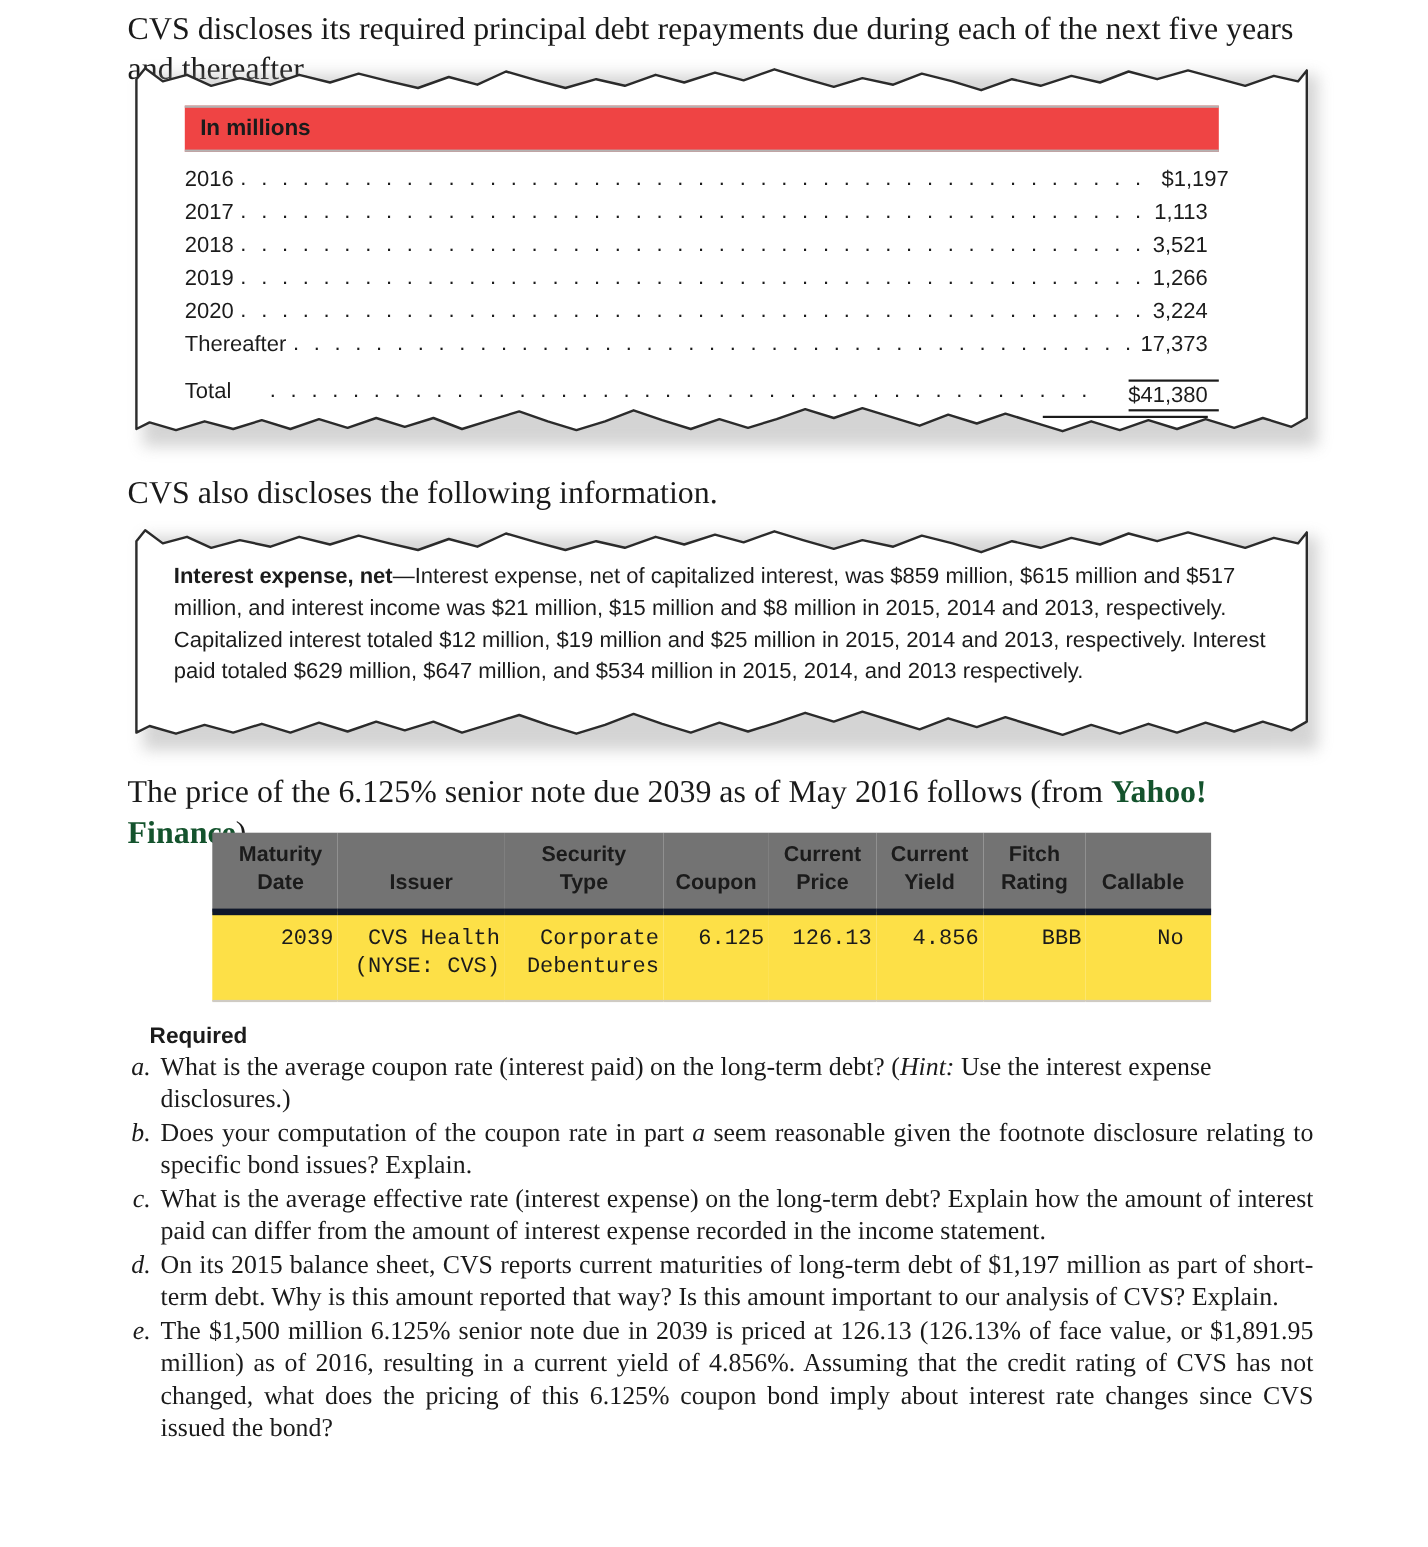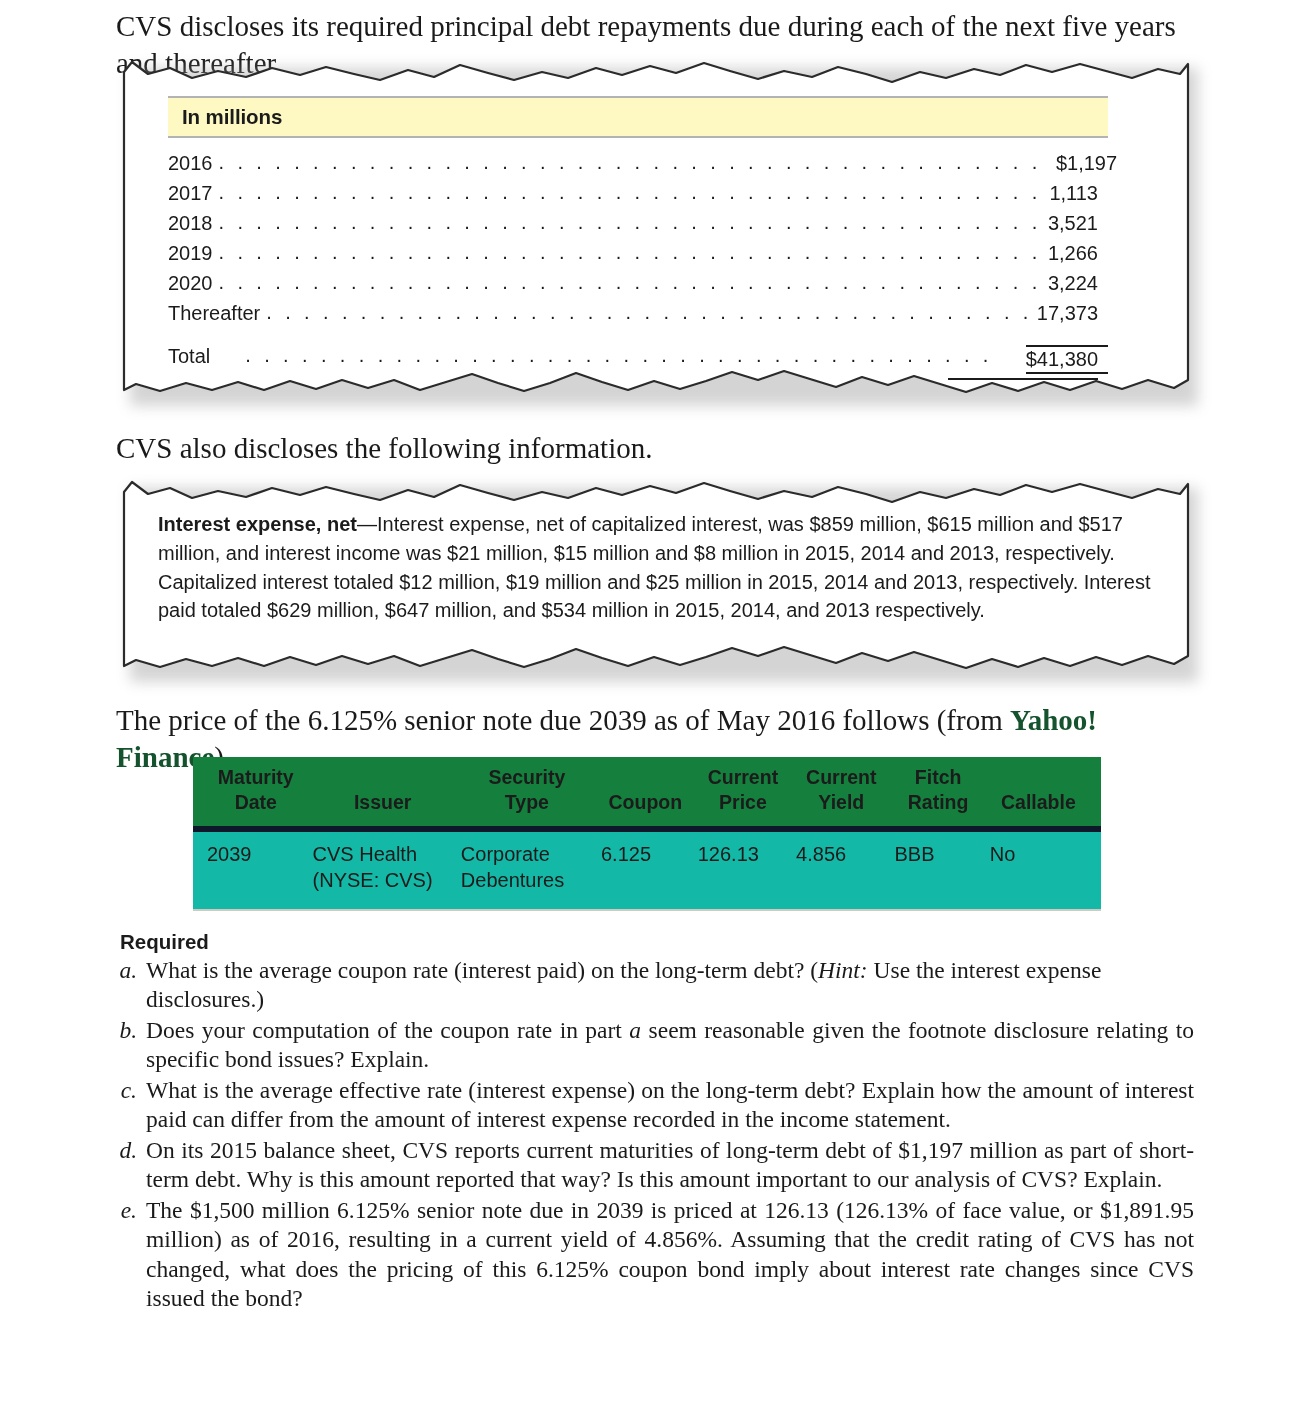--- a/index.html
+++ b/index.html
@@ -59,21 +59,21 @@
   .torn-content {
     position: absolute;
     z-index: 2;
   }
 
   #exhibit-debt-schedule { left: 122px; top: 58px; width: 1068px; height: 340px; }
   #exhibit-interest-note { left: 122px; top: 478px; width: 1068px; height: 196px; }
 
   
   .green-band {
-    background: #fef9c3;
+    background: #ef4444;
     border-top: 2px solid #b3b3b3;
     border-bottom: 2px solid #b3b3b3;
     box-sizing: border-box;
     height: 42px;
     display: flex;
     align-items: center;
     padding-left: 14px;
   }
   .green-band-label {
     font-family: "Liberation Sans", sans-serif;
@@ -152,61 +152,62 @@
   
   #bond-table {
     position: absolute;
     left: 193px;
     top: 757px;
     width: 908px;
     border-collapse: collapse;
     font-family: "Liberation Sans", sans-serif;
   }
   #bond-table thead th {
-    background: #15803d;
+    background: #737373;
     color: #1b1b1b;
     font-size: 19.5px;
     font-weight: bold;
     padding: 8px 4px 10px 4px;
     text-align: center;
     vertical-align: bottom;
     line-height: 1.3;
     border-bottom: 6px solid #0f172a;
   }
   #bond-table thead th:first-child { padding-left: 14px; }
   #bond-table thead th:last-child { padding-right: 14px; }
   #bond-table tbody td {
-    background: #14b8a6;
+    background: #fde047;
     color: #1b1b1b;
     font-size: 20px;
     font-weight: normal;
     padding: 9px 4px 16px 4px;
-    text-align: left;
+    text-align: right;
     vertical-align: top;
     line-height: 1.32;
     border-bottom: 2px solid #cfcbc3;
+    font-family: Liberation Mono, monospace;
   }
   #bond-table tbody td:first-child { padding-left: 14px; }
   #bond-table tbody td:last-child { padding-right: 25px; }
   .nowrap-line { display: block; white-space: nowrap; }
 
   
   #required-section {
     position: absolute;
     left: 116px;
     top: 930px;
     width: 1078px;
   }
   #required-heading {
     font-family: "Liberation Sans", sans-serif;
     font-weight: bold;
     font-size: 20.5px;
     color: #1b1b1b;
     margin-bottom: 2px;
-    margin-left: 4px;
+    margin-left: 20px;
   }
   .req-item {
     display: flex;
     font-family: "Liberation Serif", serif;
     font-size: 23.5px;
     line-height: 1.255;
     color: #1a1a1a;
     margin-top: 1px;
   }
   .req-marker {

